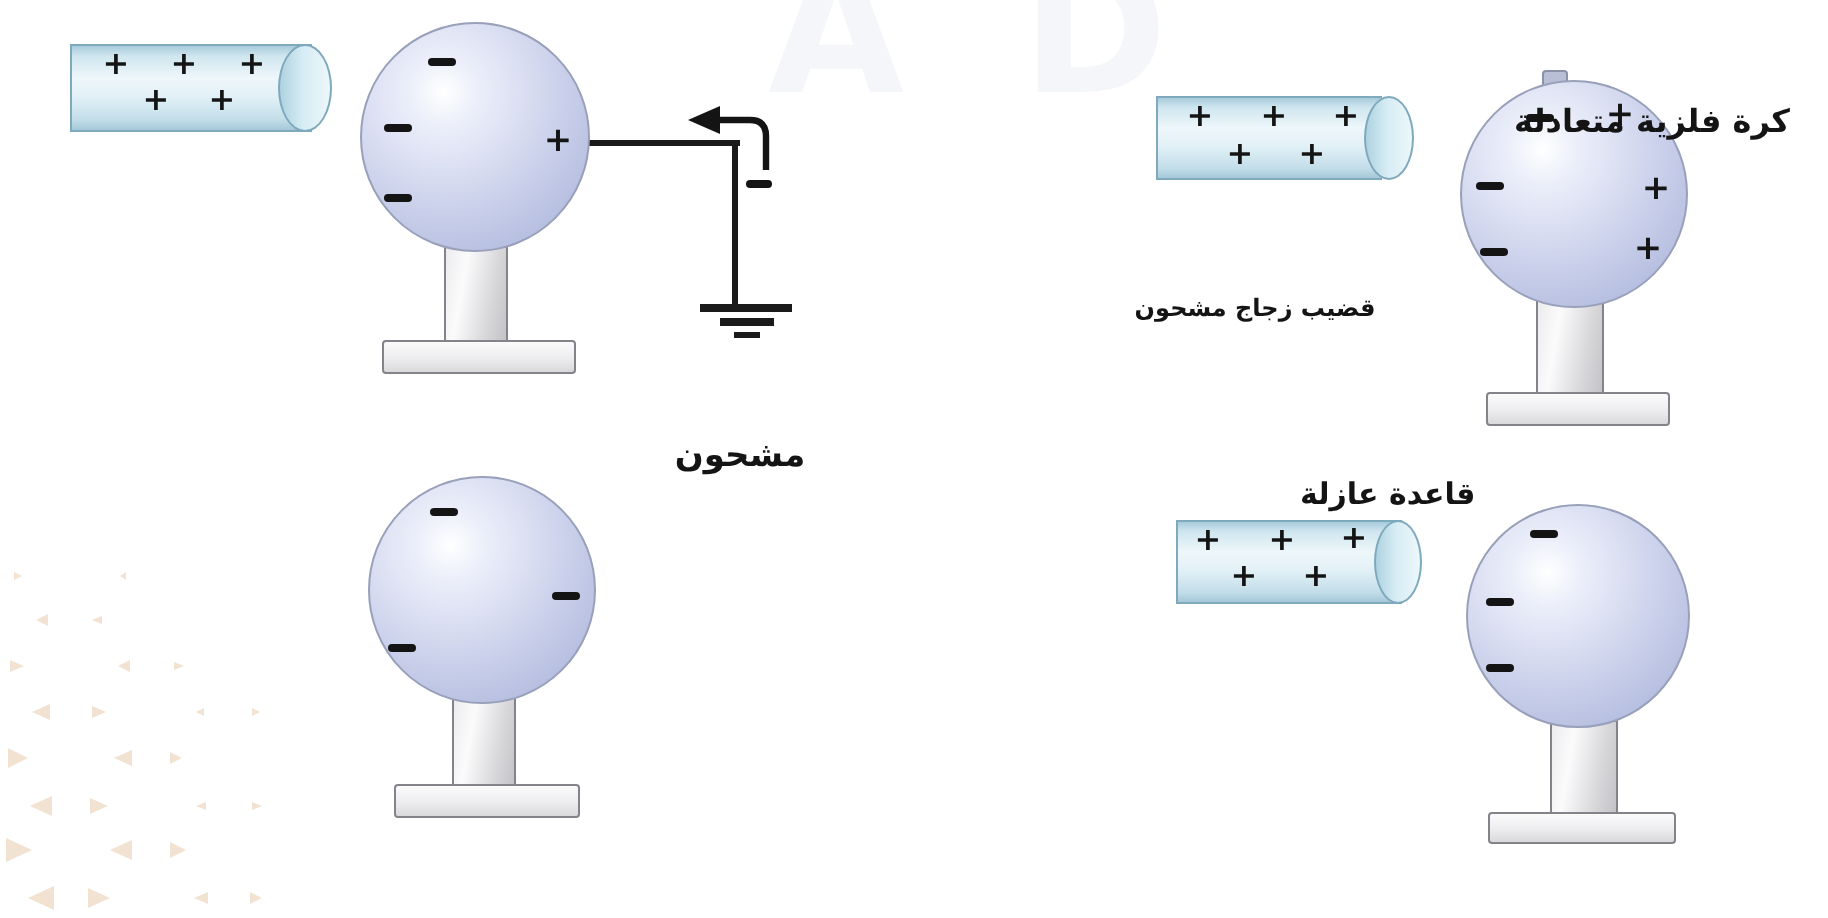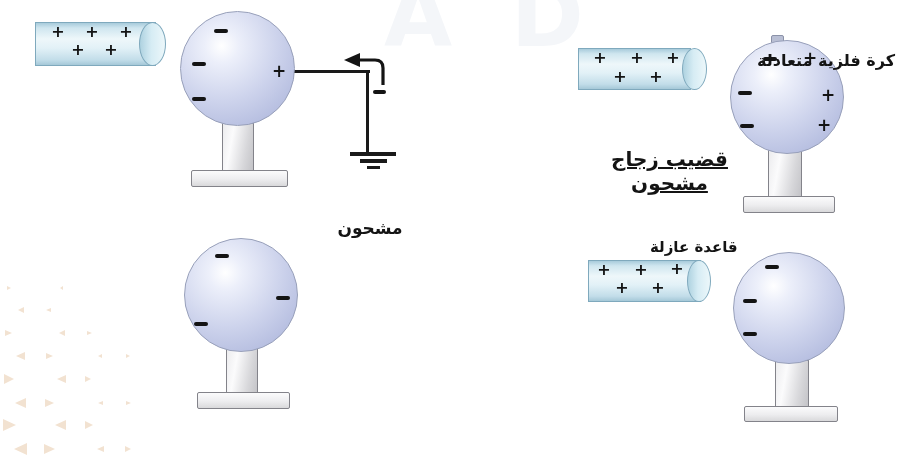--- a/index.html
+++ b/index.html
@@ -113,21 +113,21 @@
     <div class="lbl" style="left:742px;top:4px;width:168px;font-size:16px;text-align:center;">كرة فلزية متعادلة</div>
 
     <div class="rod" style="left:578px;top:48px;width:112px;height:40px;"></div>
     <div class="rod-cap" style="left:682px;top:48px;width:23px;height:40px;"></div>
     <span class="pos rodp" style="left:600px;top:58px;">+</span>
     <span class="pos rodp" style="left:637px;top:58px;">+</span>
     <span class="pos rodp" style="left:673px;top:58px;">+</span>
     <span class="pos rodp" style="left:620px;top:77px;">+</span>
     <span class="pos rodp" style="left:656px;top:77px;">+</span>
 
-    <div class="lbl" style="left:587px;top:100px;width:165px;font-size:20px;text-align:center;text-decoration:underline;">قضيب زجاج مشحون</div>
+    <div class="lbl" style="left:545px;top:100px;width:165px;font-size:12px;text-align:center;">قضيب زجاج مشحون</div>
 
     <div class="nub" style="left:771px;top:35px;"></div>
     <div class="stem" style="left:768px;top:150px;width:32px;height:48px;"></div>
     <div class="base" style="left:743px;top:196px;width:90px;height:15px;"></div>
 
     <div class="sphere" style="left:730px;top:40px;width:112px;height:112px;"></div>
     <div class="neg" style="left:763px;top:57px;"></div>
     <div class="neg" style="left:738px;top:91px;"></div>
     <div class="neg" style="left:740px;top:124px;"></div>
     <span class="pos" style="left:810px;top:58px;">+</span>

